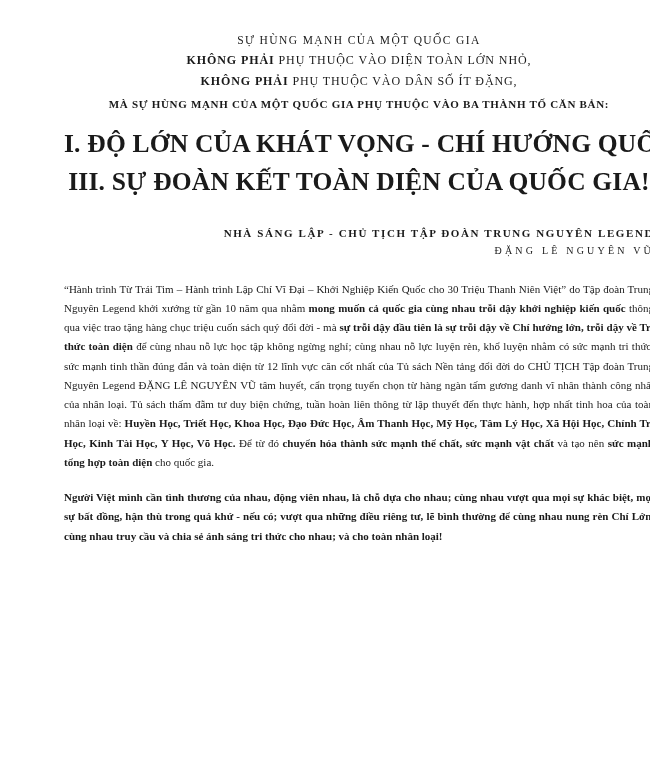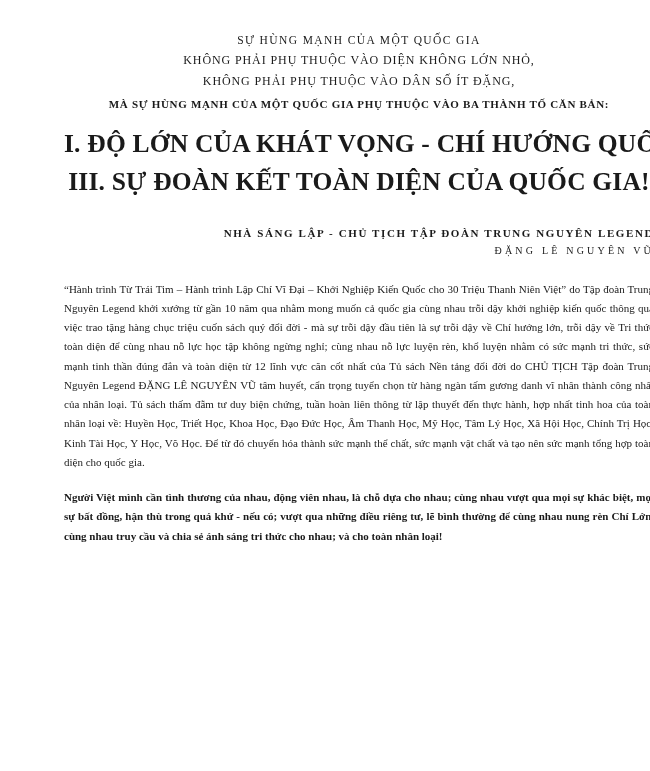--- a/index.html
+++ b/index.html
@@ -42,21 +42,21 @@
     letter-spacing: 0.9px;
   }
   .hdr-5 {
     font-size: 11px;
     letter-spacing: 0.7px;
     font-weight: bold;
     margin-top: 9px;
     margin-bottom: 14px;
   }
   .bold {
-    font-weight: normal;
+    font-weight: bold;
   }
 
   
   .headline {
     text-align: center;
     font-weight: bold;
     font-size: 25.5px;
     line-height: 1.42;
     letter-spacing: 0.2px;
     margin: 0 0 2px 0;
@@ -102,21 +102,21 @@
     font-style: normal;
   }
 </style>
 </head>
 <body>
 
 <div class="page">
 
   <div class="header">
     <div class="hdr-line hdr-1">SỰ HÙNG MẠNH CỦA MỘT QUỐC GIA</div>
-    <div class="hdr-line hdr-2"><span class="bold">KHÔNG PHẢI</span><span> PHỤ THUỘC VÀO DIỆN KHÔNG LỚN NHỎ,</span></div>
+    <div class="hdr-line hdr-2"><span class="bold">KHÔNG PHẢI</span><span> PHỤ THUỘC VÀO DIỆN TOÀN LỚN NHỎ,</span></div>
     <div class="hdr-line hdr-3"><span class="bold">KHÔNG PHẢI</span><span> PHỤ THUỘC VÀO DÂN SỐ ÍT ĐẶNG,</span></div>
     <div class="hdr-line hdr-5">MÀ SỰ HÙNG MẠNH CỦA MỘT QUỐC GIA PHỤ THUỘC VÀO BA THÀNH TỐ CĂN BẢN:</div>
   </div>
 
   <div class="headlines">
     <div class="headline">I. ĐỘ LỚN CỦA KHÁT VỌNG - CHÍ HƯỚNG QUỐC GIA!</div>
     <div class="headline">III. SỰ ĐOÀN KẾT TOÀN DIỆN CỦA QUỐC GIA!</div>
   </div>
 
   <div class="signature">

